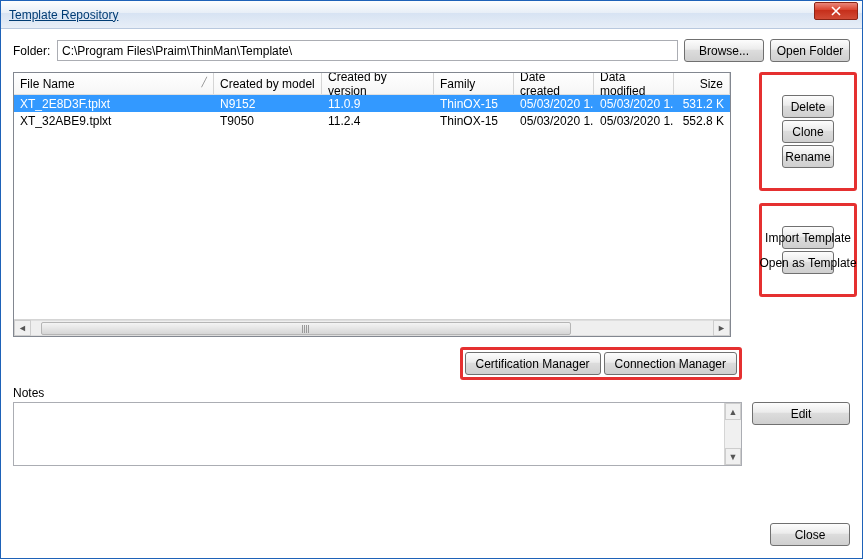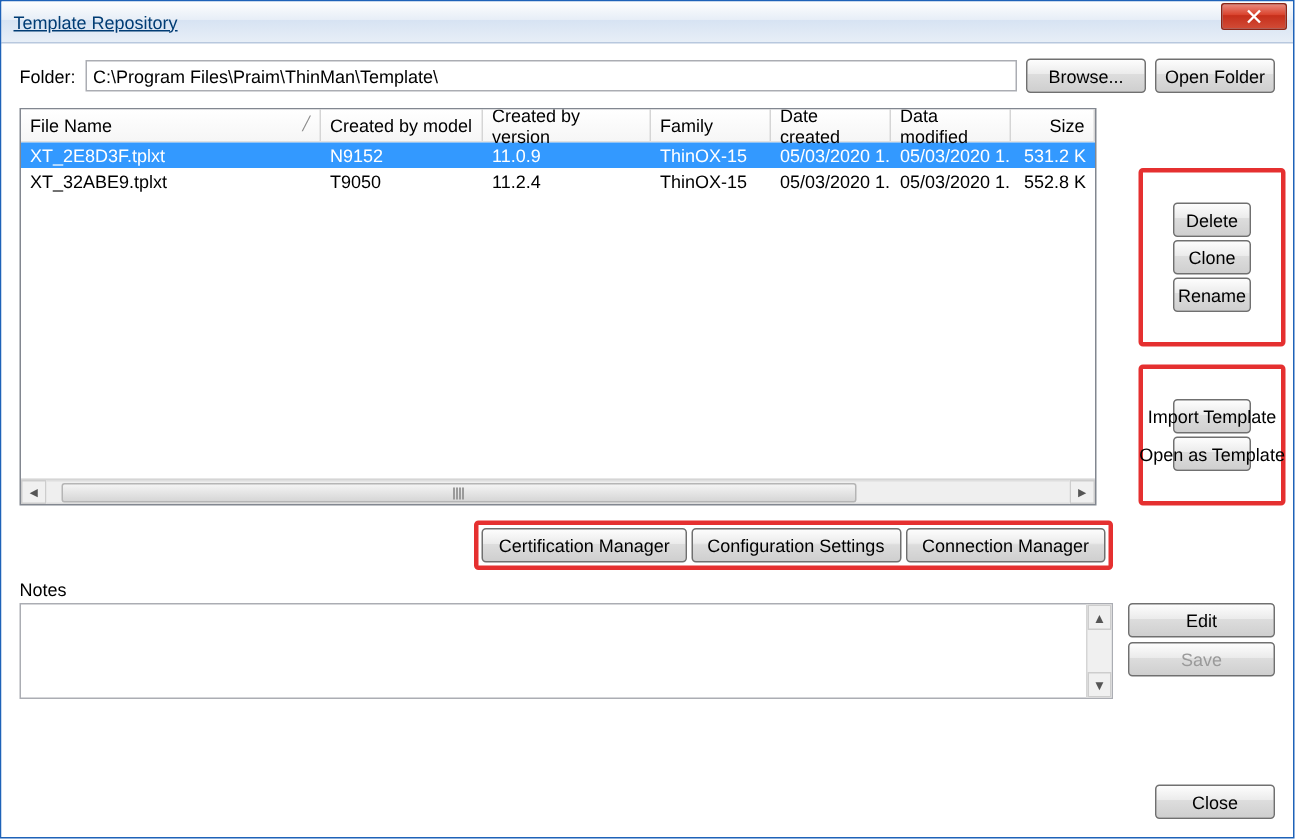--- a/index.html
+++ b/index.html
@@ -25,21 +25,21 @@
   .folder-label { width: 38px; color: #000; }
   .folder-input {
     flex: 1; height: 21px; border: 1px solid #abadb3; background: #fff; padding: 1px 4px;
     display: flex; align-items: center; overflow: hidden; white-space: nowrap;
   }
   .top-btn {
     width: 80px; height: 23px; border: 1px solid #707070; border-radius: 3px;
     background: linear-gradient(to bottom, #fdfdfd 0%, #ebebeb 45%, #dddddd 46%, #cfcfcf 100%);
     display: flex; align-items: center; justify-content: center; cursor: pointer;
   }
-  .main-row { display: flex; gap: 28px; align-items: flex-end; }
+  .main-row { display: flex; gap: 28px; }
   .table-wrap { flex: 1; }
   .table {
     border: 1px solid #828790; height: 265px; background: #fff; position: relative; overflow: hidden;
   }
   .thead { display: flex; background: #fff; height: 22px; border-bottom: 1px solid #e0e0e0;}
   .th {
     border-right: 1px solid #d5d5d5; padding: 2px 6px; display: flex; align-items: center;
     background: linear-gradient(to bottom,#ffffff 0%, #f6f6f6 100%); position: relative;
   }
   .th .sort { position: absolute; right: 6px; top: 4px; color: #888; font-size: 9px;}
@@ -208,23 +208,20 @@
         </div>
       </div>
     </div>
 
     <div class="mid-btn-row-wrap">
       <div class="mid-btn-row">
         <div class="mid-btn">
             <span>Certification Manager</span>
           </div>
         <div class="mid-btn">
-            <span>Configuration Settings</span>
-          </div>
-        <div class="mid-btn">
             <span>Connection Manager</span>
           </div>
       </div>
     </div>
 
     <div class="notes-row">
       <div class="notes-col">
         <div class="notes-label">Notes</div>
         <div class="notes-area">
           <div class="notes-vscroll">
@@ -235,23 +232,20 @@
             <div class="vs-btn">
                 <span class="arrow">▼</span>
               </div>
           </div>
         </div>
       </div>
       <div class="notes-right">
         <div class="side-btn">
             <span>Edit</span>
           </div>
-        <div class="side-btn disabled">
-            <span>Save</span>
-          </div>
       </div>
     </div>
 
     <div class="footer">
       <div class="close-footer-btn">
           <span>Close</span>
         </div>
     </div>
 
   </div>

